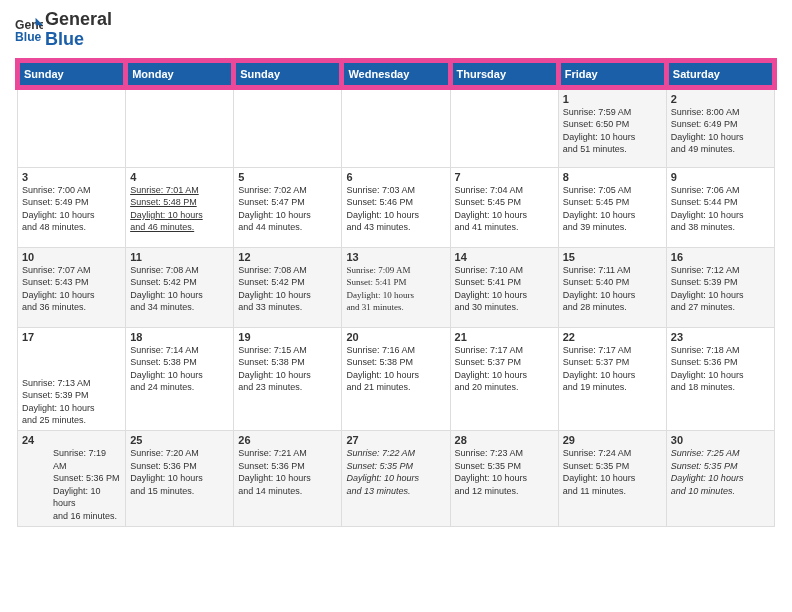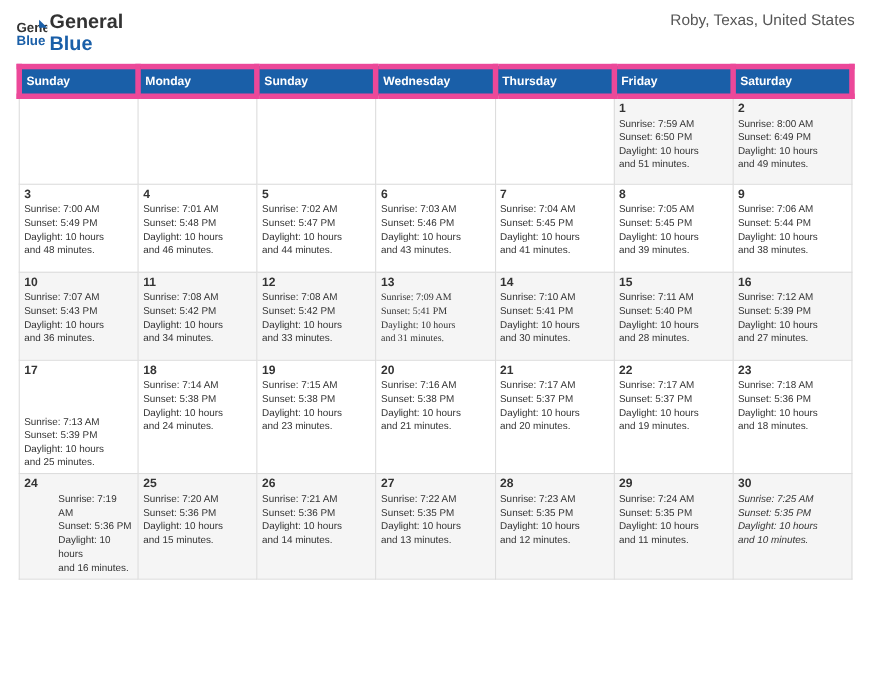--- a/index.html
+++ b/index.html
@@ -103,21 +103,20 @@
         <polygon points="22,2 30,10 22,10" fill="#1a5fa8"></polygon>
       </svg>
       <div>
         <div class="logo-text">
           <div style="color:#333;">General</div>
           <div style="color:#1a5fa8;">Blue</div>
         </div>
       </div>
     </div>
     <div class="title-block">
-      <div class="subtitle">Roby, Texas, United States</div>
     </div>
   </div>
 
   <table>
     <thead>
       <tr>
 
       <th>Sunday</th>
           <th>Monday</th>
           <th>Sunday</th>
@@ -153,21 +152,21 @@
         <tr>
           <td>
             <span class="day-num">3</span>
             <div class="day-info" style="white-space: pre-line;">Sunrise: 7:00 AM
 Sunset: 5:49 PM
 Daylight: 10 hours
 and 48 minutes.</div>
           </td>
           <td>
             <span class="day-num">4</span>
-            <div class="day-info" style="white-space: pre-line;">Sunrise: 7:01 AM
+            <div class="day-info" style="white-space: pre-line; text-decoration: underline;">Sunrise: 7:01 AM
 Sunset: 5:48 PM
 Daylight: 10 hours
 and 46 minutes.</div>
           </td>
           <td>
             <span class="day-num">5</span>
             <div class="day-info" style="white-space: pre-line;">Sunrise: 7:02 AM
 Sunset: 5:47 PM
 Daylight: 10 hours
 and 44 minutes.</div>
@@ -320,21 +319,21 @@
           </td>
           <td>
             <span class="day-num">26</span>
             <div class="day-info" style="white-space: pre-line;">Sunrise: 7:21 AM
 Sunset: 5:36 PM
 Daylight: 10 hours
 and 14 minutes.</div>
           </td>
           <td>
             <span class="day-num">27</span>
-            <div class="day-info" style="white-space: pre-line;">Sunrise: 7:22 AM
+            <div class="day-info" style="white-space: pre-line; font-style: italic;">Sunrise: 7:22 AM
 Sunset: 5:35 PM
 Daylight: 10 hours
 and 13 minutes.</div>
           </td>
           <td>
             <span class="day-num">28</span>
             <div class="day-info" style="white-space: pre-line;">Sunrise: 7:23 AM
 Sunset: 5:35 PM
 Daylight: 10 hours
 and 12 minutes.</div>

